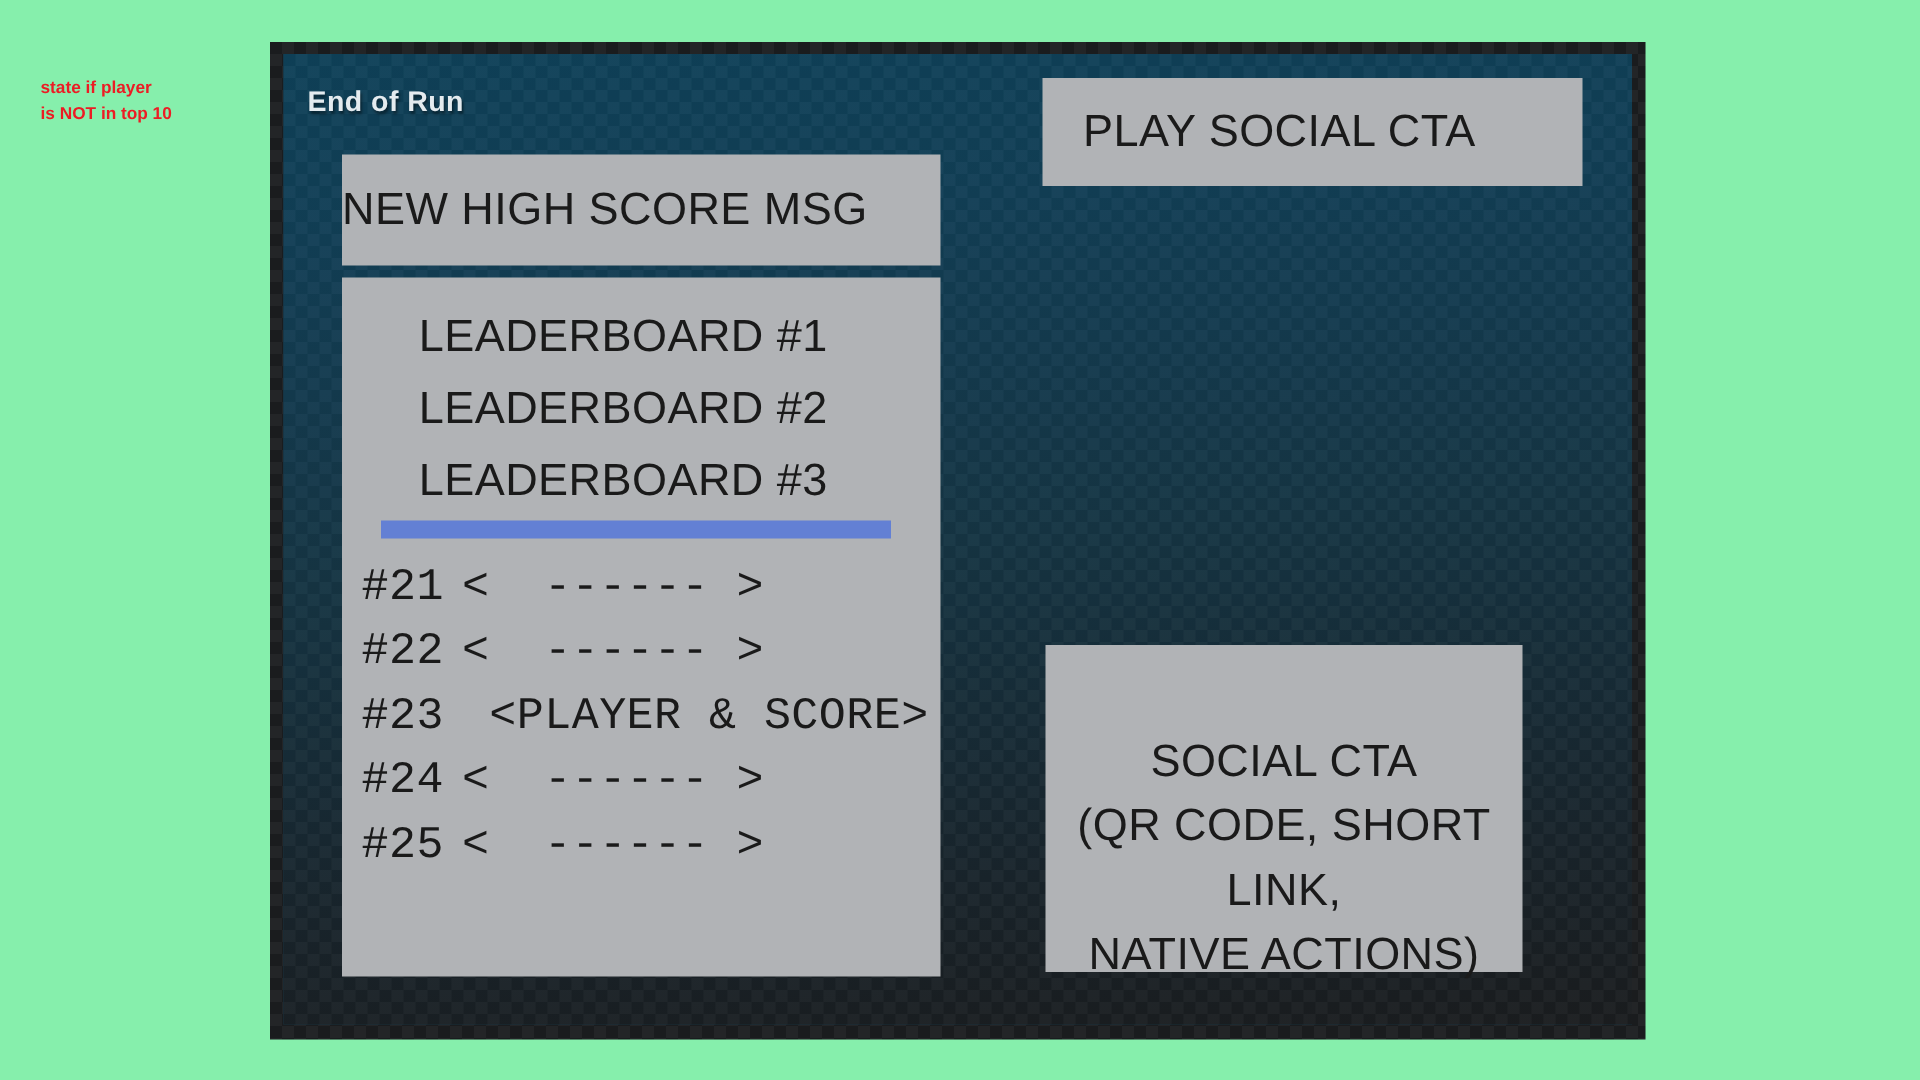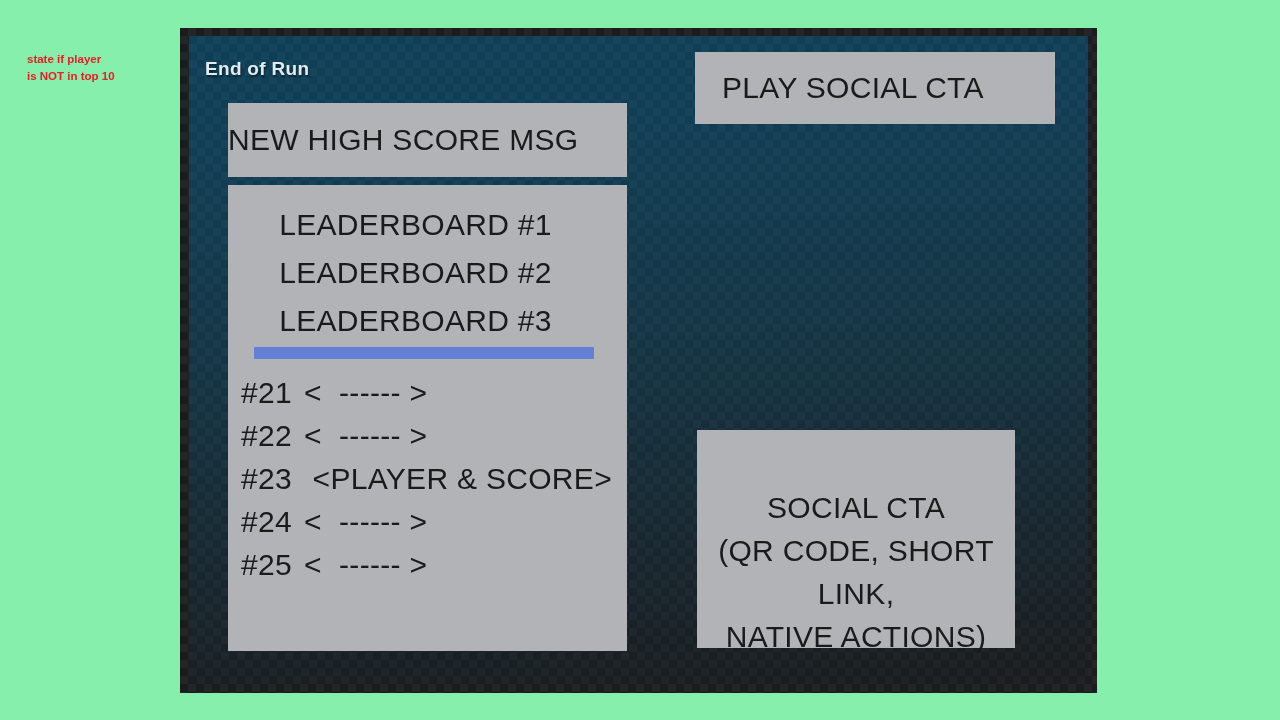--- a/index.html
+++ b/index.html
@@ -80,21 +80,21 @@
     left: 48px; top: 157px; width: 399px; height: 466px;
   }
   .lb-headers { padding-top: 16px; padding-right: 24px; text-align: center; }
   .lb-header { line-height: 48px; }
   .lb-divider {
     margin: 2px 0 0 26px;
     width: 340px;
     height: 12px;
     background: #6380d4;
   }
-  .lb-rows { margin-top: 12px; padding-left: 13px; }
+  .lb-rows { margin-top: 12px; padding-left: 13px; font-family: Liberation Mono, monospace; }
   .lb-row { display: flex; gap: 12px; line-height: 43px; white-space: pre; }
 
   .box.play-again {
     left: 515px; top: 24px; width: 360px; height: 72px;
     display: flex; align-items: center; padding-left: 27px;
   }
 
   .box.run-info {
     left: 515px; top: 157px; width: 360px; height: 219px;
     display: flex; flex-direction: column; justify-content: center;

